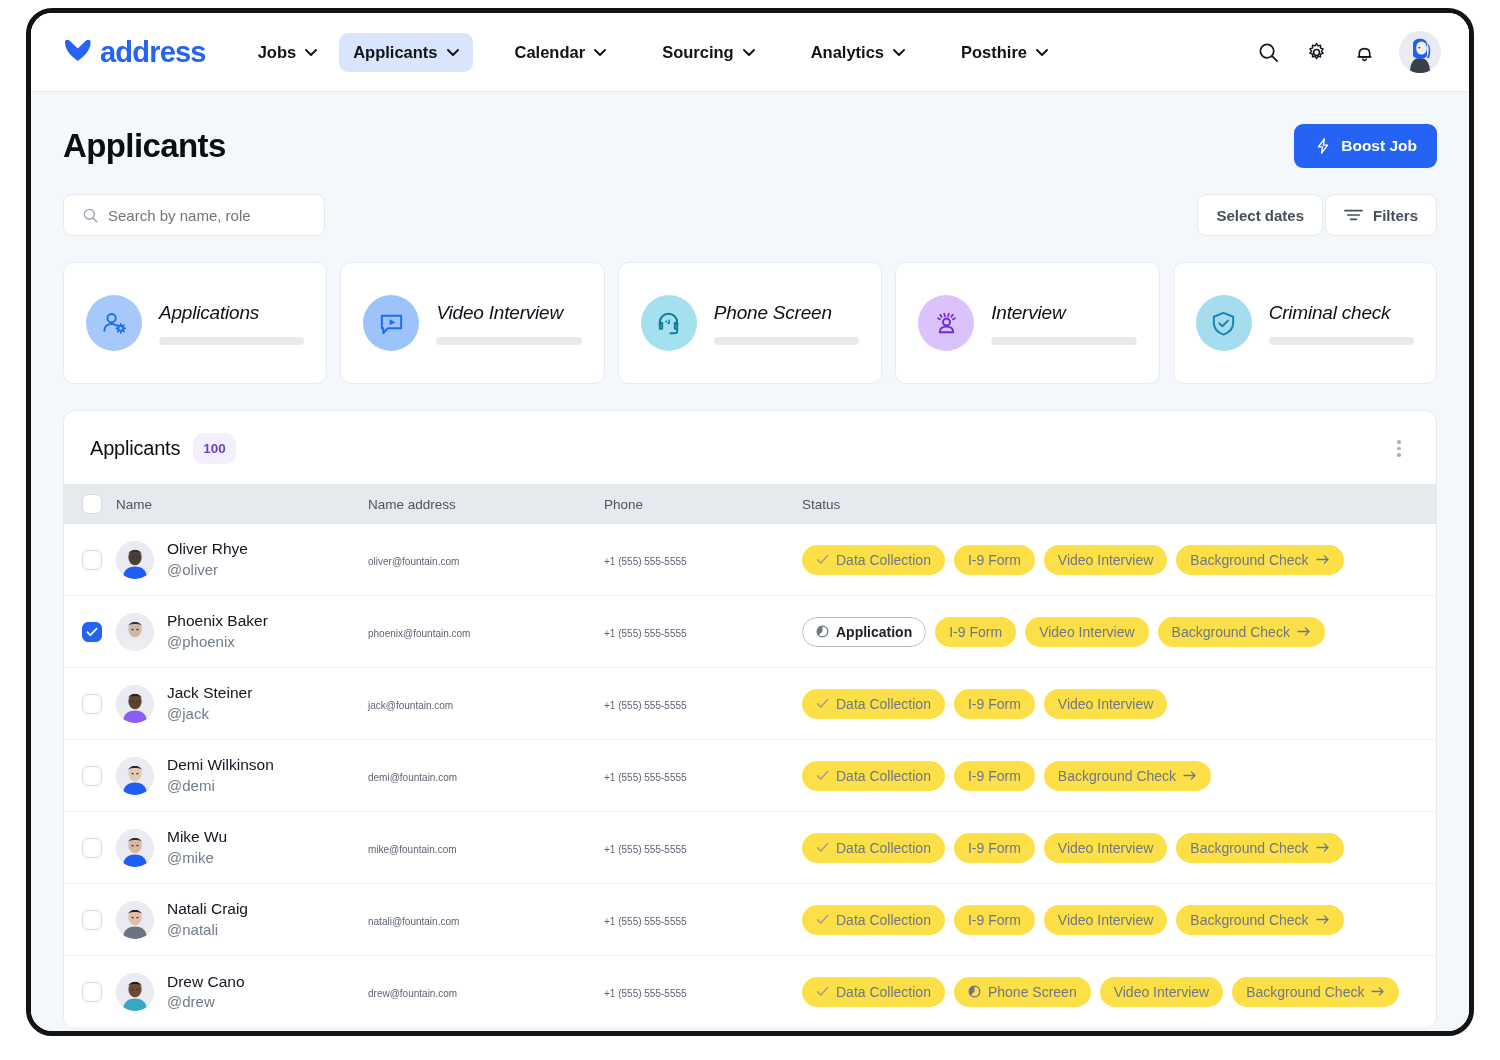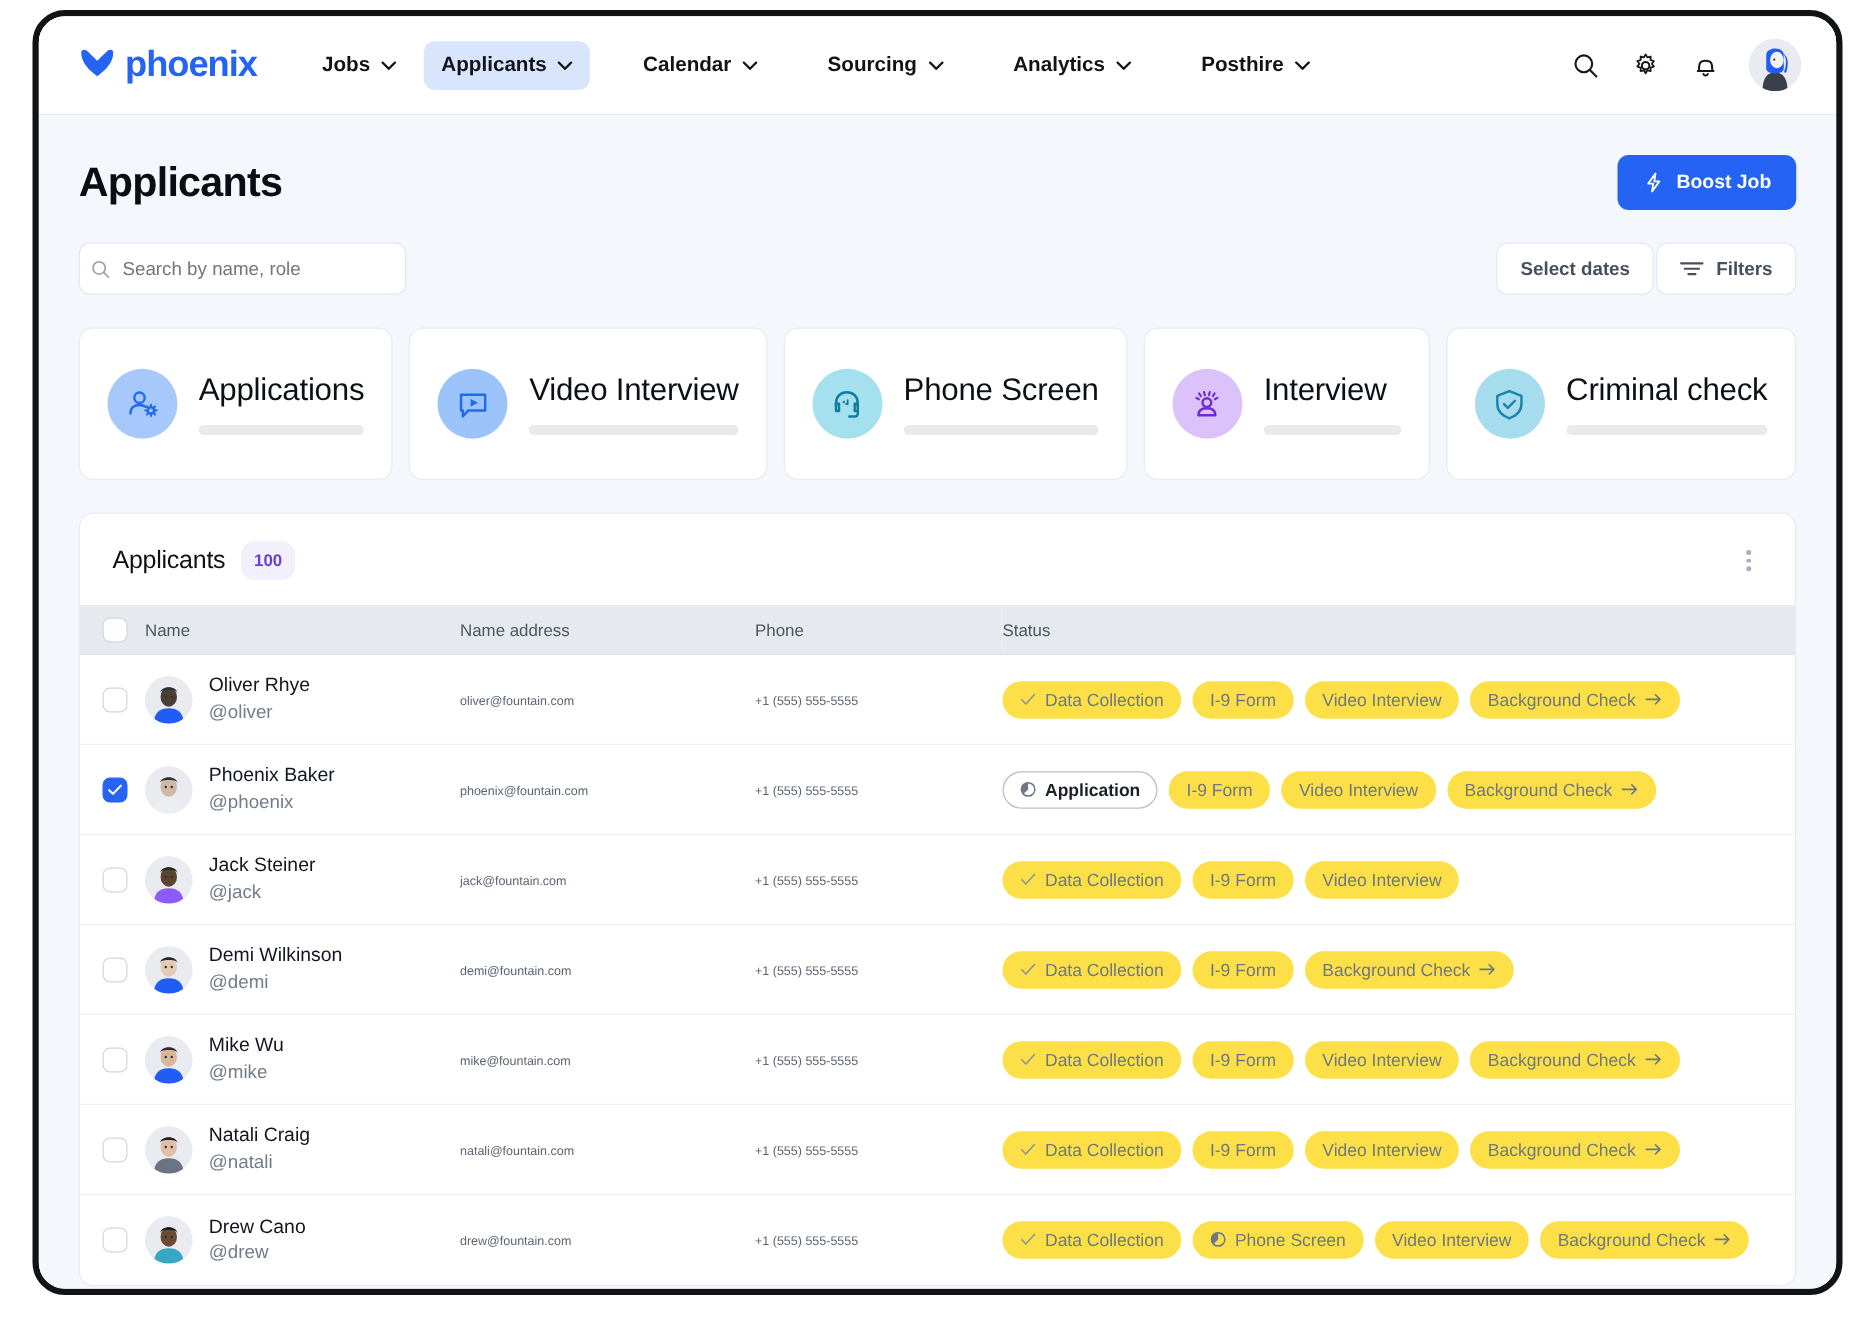--- a/index.html
+++ b/index.html
@@ -92,21 +92,21 @@
 
   .filter-row {
     display: flex; align-items: center;
     margin-top: 26px;
   }
   .search-box {
     width: 262px; height: 42px;
     background: #ffffff; border: 1px solid #e4e9ef;
     border-radius: 9px;
     display: flex; align-items: center; gap: 9px;
-    padding: 0 8px;
+    padding: 0 18px;
   }
   .search-box input {
     border: none; outline: none; background: transparent;
     font-size: 15px; color: #9aa1ad;
     font-family: inherit; width: 100%;
   }
   .filter-right { margin-left: auto; display: flex; gap: 2px; }
   .pill-btn {
     background: #ffffff; border: 1px solid #e4e9ef; border-radius: 9px;
     height: 42px; padding: 0 18px;
@@ -128,22 +128,23 @@
     padding: 0 22px; gap: 17px;
     cursor: pointer;
   }
   .stage-ico {
     width: 56px; height: 56px; border-radius: 50%;
     display: flex; align-items: center; justify-content: center;
     flex: none;
   }
   .stage-body { flex: 1; min-width: 0; }
   .stage-label {
-    font-size: 25px; color: #0d1016; letter-spacing: -0.2px;
+    font-size: 19px; color: #0d1016; letter-spacing: -0.2px;
     white-space: nowrap;
+    font-style: italic;
   }
   .stage-bar {
     margin-top: 13px; height: 8px; border-radius: 4px;
     background: #e8eaee; width: 100%;
   }
 
   
   .panel {
     margin-top: 26px;
     background: #ffffff;
@@ -238,21 +239,21 @@
 <div id="frame">
 <div id="frame-inner">
 
   <div id="navbar">
     <div class="logo">
       <span class="logo-mark">
         <svg viewBox="0 0 30 26" width="30" height="26">
           <path d="M2 3 C2 11, 8 17, 14.8 22 C21.6 17, 27.6 11, 27.6 3 C27.6 0.5 24.6 0 22.6 2 L14.8 9.5 L7 2 C5 0 2 0.5 2 3 Z" fill="#2563f5"></path>
         </svg>
       </span>
-      <span class="logo-text">phoenix</span>
+      <span class="logo-text">address</span>
     </div>
 
     <div class="nav-items">
       <div class="nav-item">
         <span>Jobs</span>
         <span class="chev">
               <svg viewBox="0 0 12 7" width="12" height="7">
                 <path d="M1 1 L6 6 L11 1" stroke="#101318" stroke-width="1.9" fill="none" stroke-linecap="round" stroke-linejoin="round"></path>
               </svg>
             </span>

